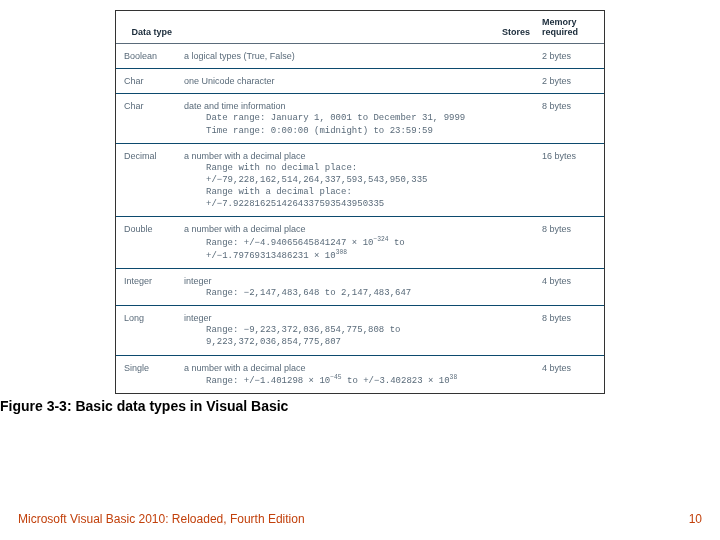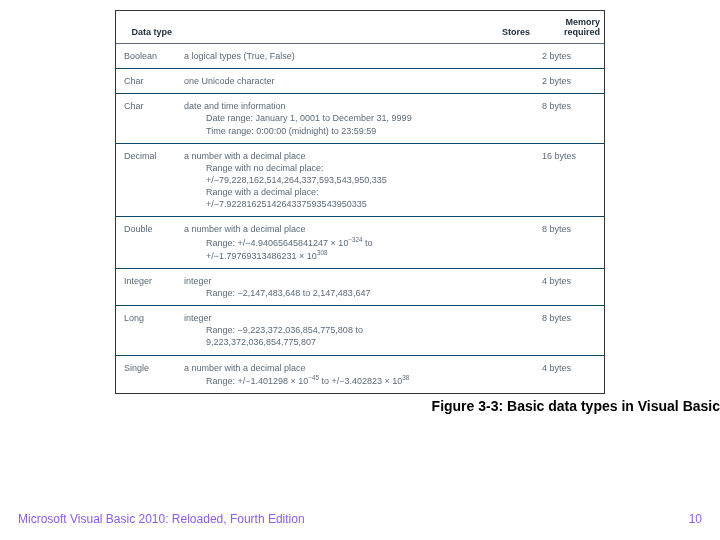--- a/index.html
+++ b/index.html
@@ -24,49 +24,49 @@
     }
     thead th {
       text-align: right;
       font-weight: bold;
       color: #1a2b3a;
       padding: 6px 4px 6px 8px;
       border-bottom: 1.5px solid #5a6b7a;
       vertical-align: bottom;
     }
     thead th.col-mem {
-      text-align: right;
+      text-align: left;
       width: 70px;
     }
     thead th.col-type { width: 60px; }
     tbody td {
       padding: 6px 4px 6px 8px;
       border-bottom: 1px solid #0c4a6e;
       vertical-align: top;
       line-height: 1.35;
     }
     tbody tr:last-child td { border-bottom: none; }
-    .sub { display: block; padding-left: 22px; }
+    .sub { display: block; padding-left: 22px; font-family: Liberation Mono, monospace; }
     .caption {
-      text-align: right;
+      text-align: left;
       font-size: 14px;
       font-weight: bold;
       color: #000;
       margin-top: 4px;
       font-family: Arial, sans-serif;
     }
     .footer {
       position: absolute;
       bottom: 14px;
       left: 18px;
       right: 18px;
       display: flex;
       justify-content: space-between;
       font-size: 12px;
-      color: #8b5cf6;
+      color: #c2410c;
       font-family: Arial, sans-serif;
     }
     sup { font-size: 0.7em; }
   </style>
 </head>
 <body>
 
 <div class="table-wrap">
   <table>
     <thead>

